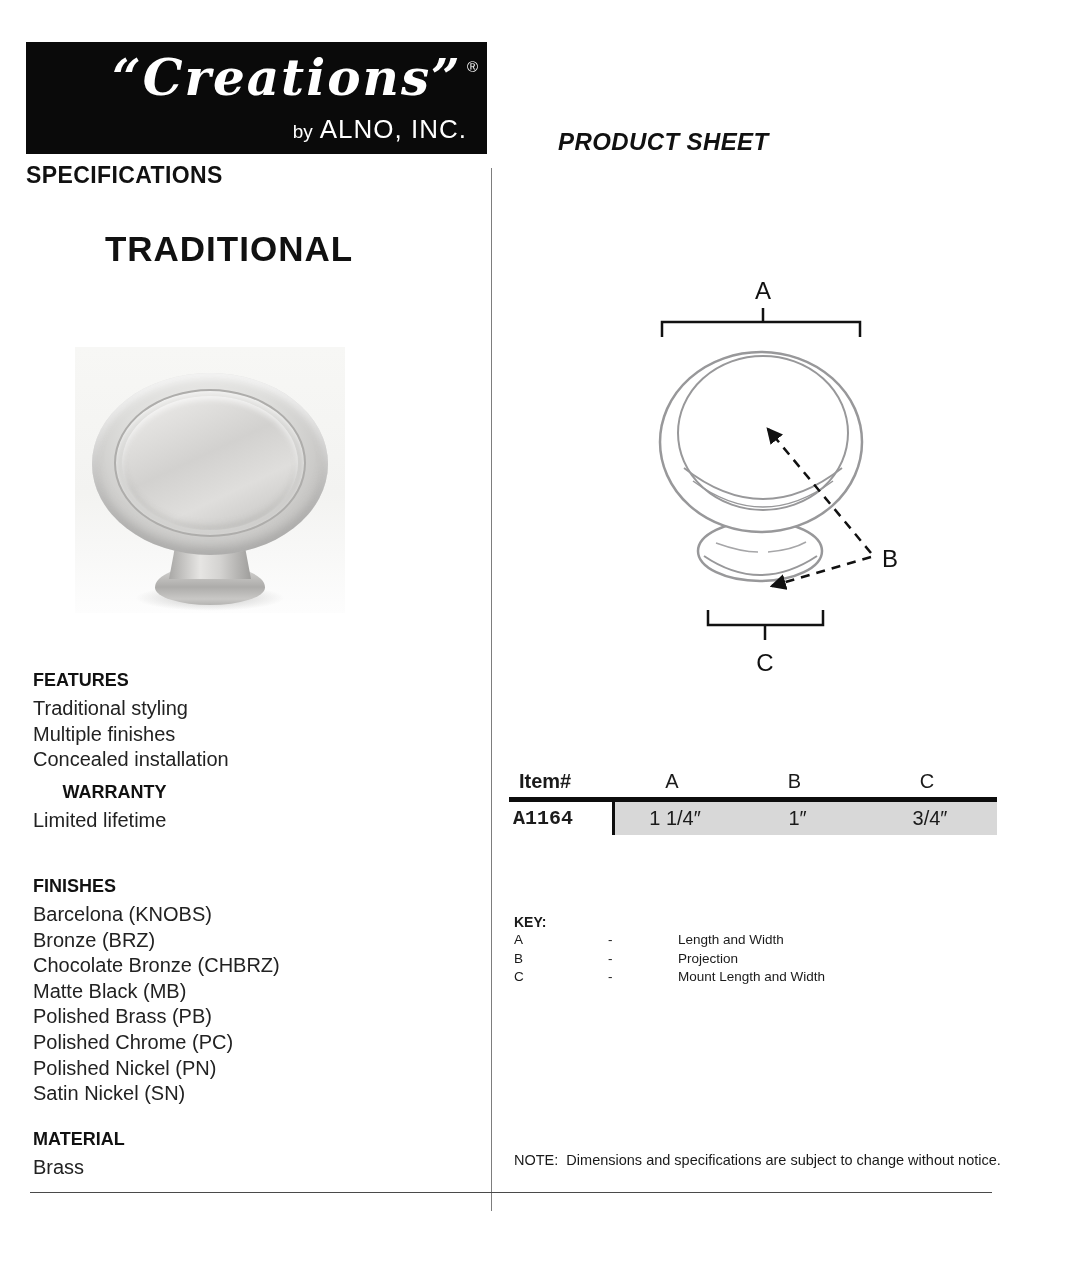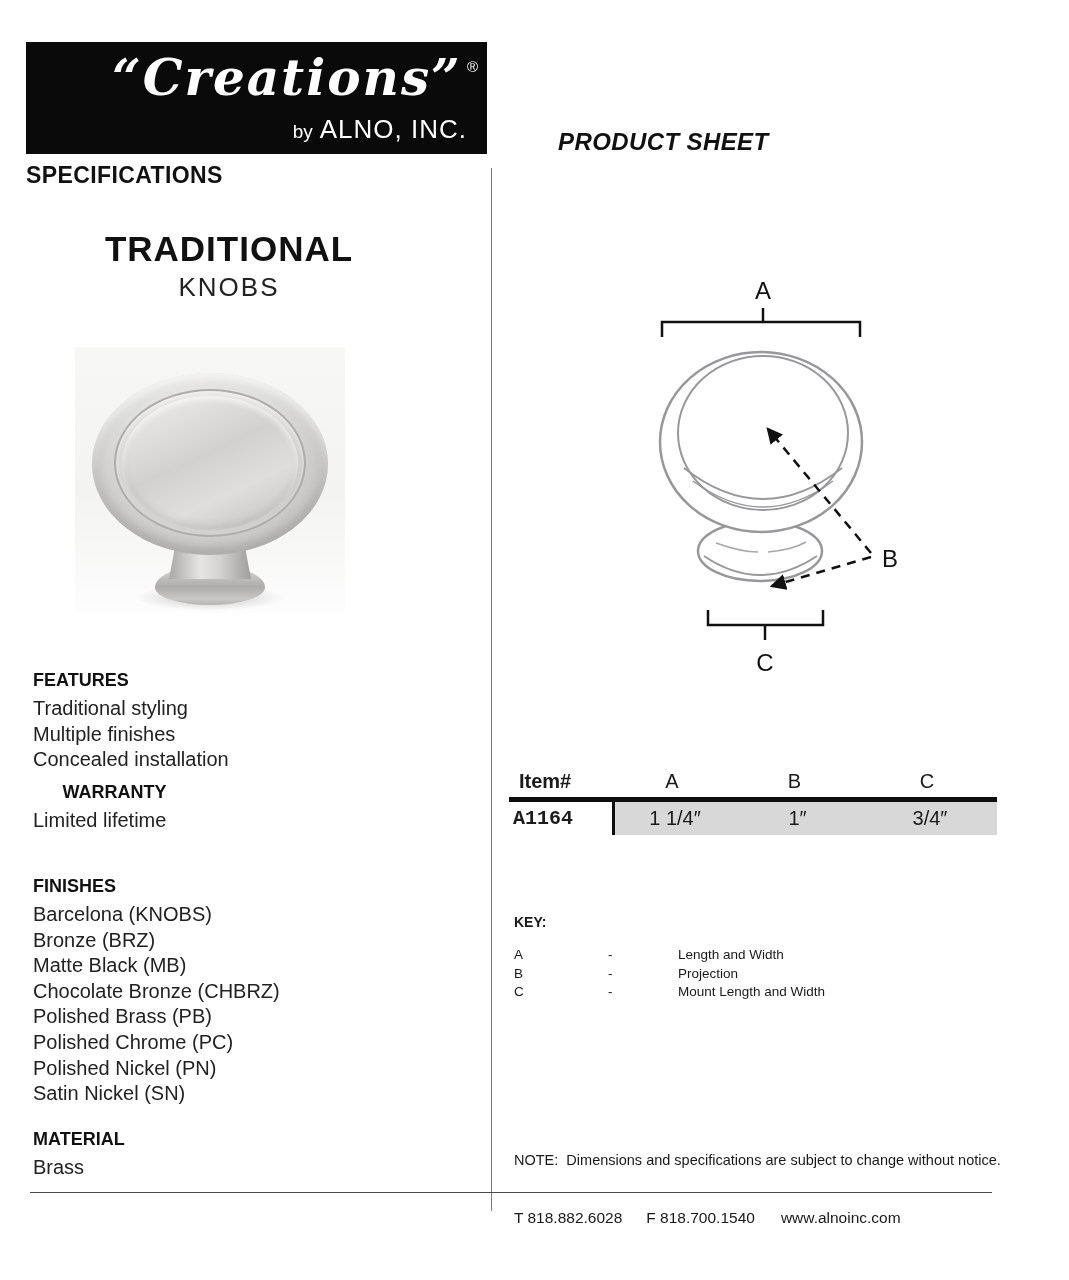--- a/index.html
+++ b/index.html
@@ -69,21 +69,21 @@
   .t-head .th { text-align:center; color:#1a1a1a; }
   .t-head .th.item { text-align:left; font-weight:700; padding-left:10px; }
   .t-row { display:grid; grid-template-columns:103px 385px; height:33px; }
   .t-row .td.item { font-weight:700; padding-left:4px; display:flex; align-items:center;font-family:Liberation Mono, monospace; }
   .gray-cells { display:grid; grid-template-columns:120px 125px 140px; background:#d8d8d8;
                 border-left:3px solid #0d0d0d; }
   .gray-cells .td { display:flex; align-items:center; justify-content:center; color:#1a1a1a; }
 
   
   .key { position:absolute; left:514px; top:914px; font-size:13.5px; color:#1a1a1a; }
-  .key .khd { font-weight:700; font-size:14px; margin-bottom:16px; }
+  .key .khd { font-weight:700; font-size:14px; margin-bottom:1px; }
   .key .krow { display:grid; grid-template-columns:94px 70px auto; line-height:18.5px; }
 
   
   .note { position:absolute; left:514px; top:1152px; font-size:14.5px; color:#1a1a1a; white-space:pre; }
   .footer { position:absolute; left:514px; top:1209px; font-size:15.5px; color:#1a1a1a; display:flex; }
   .footer .tel { margin-right:24px; }
   .footer .fax { margin-right:26px; }
   .footer .web { color:#1a1a1a; text-decoration:none; }
 </style>
 </head>
@@ -100,21 +100,20 @@
   </div>
 
   <div class="spec-label">SPECIFICATIONS</div>
   <div class="product-sheet">PRODUCT SHEET</div>
 
   <div class="v-divider"></div>
   <div class="h-rule"></div>
 
   <div class="title-block">
     <div class="title">TRADITIONAL</div>
-    <div class="subtitle">KNOBS</div>
   </div>
 
   <div class="photo">
     <div class="knob-shadow"></div>
     <div class="knob-foot"></div>
     <div class="knob-neck"></div>
     <div class="knob-cap"></div>
     <div class="knob-rim"></div>
     <div class="knob-face"></div>
   </div>
@@ -128,22 +127,22 @@
 
   <div class="sec sec-warranty">
     <div class="hd">WARRANTY</div>
     <div class="it">Limited lifetime</div>
   </div>
 
   <div class="sec sec-finishes">
     <div class="hd">FINISHES</div>
     <div class="it">Barcelona (KNOBS)</div>
     <div class="it">Bronze (BRZ)</div>
+    <div class="it">Chocolate Bronze (CHBRZ)</div>
     <div class="it">Matte Black (MB)</div>
-    <div class="it">Chocolate Bronze (CHBRZ)</div>
     <div class="it">Polished Brass (PB)</div>
     <div class="it">Polished Chrome (PC)</div>
     <div class="it">Polished Nickel (PN)</div>
     <div class="it">Satin Nickel (SN)</div>
   </div>
 
   <div class="sec sec-material">
     <div class="hd">MATERIAL</div>
     <div class="it">Brass</div>
   </div>
@@ -209,19 +208,14 @@
     </div>
     <div class="krow">
       <span>C</span>
       <span>-</span>
       <span>Mount Length and Width</span>
     </div>
   </div>
 
   <div class="note">NOTE:  Dimensions and specifications are subject to change without notice.</div>
 
-  <div class="footer">
-    <span class="tel">T 818.882.6028</span>
-    <span class="fax">F 818.700.1540</span>
-    <a class="web" href="#">www.alnoinc.com</a>
-  </div>
 
 </div>
 
 </body></html>

